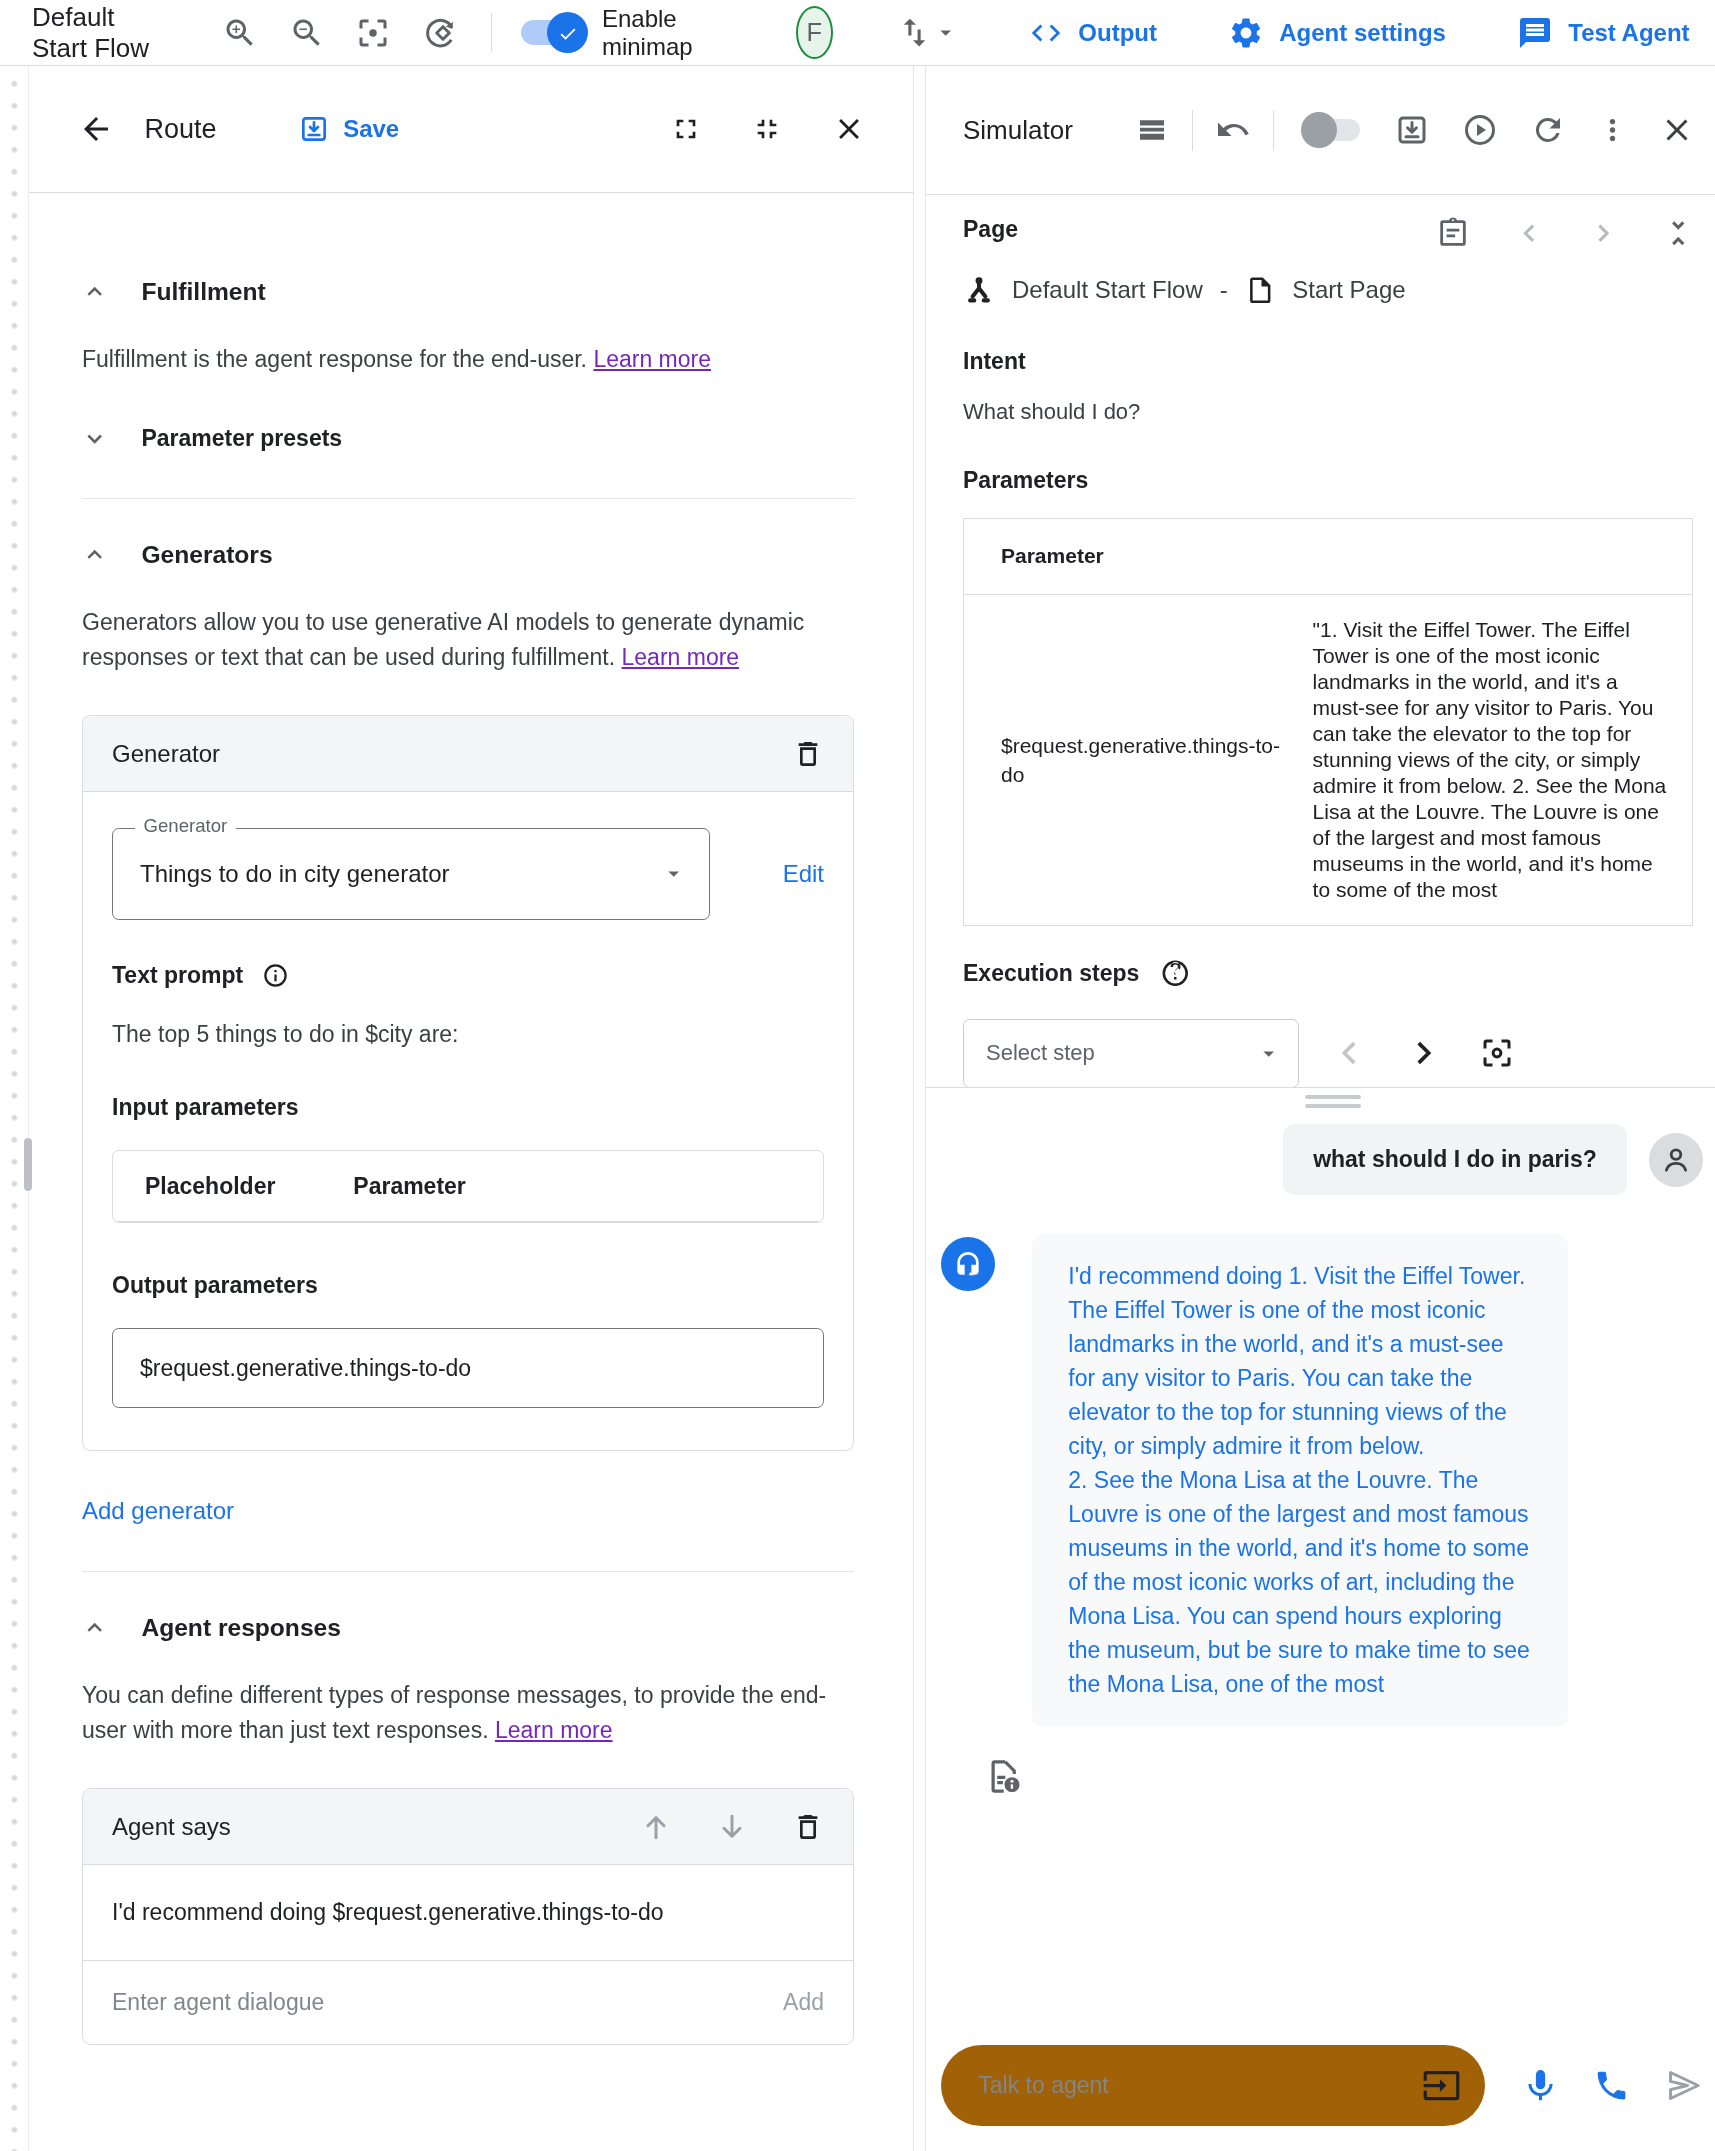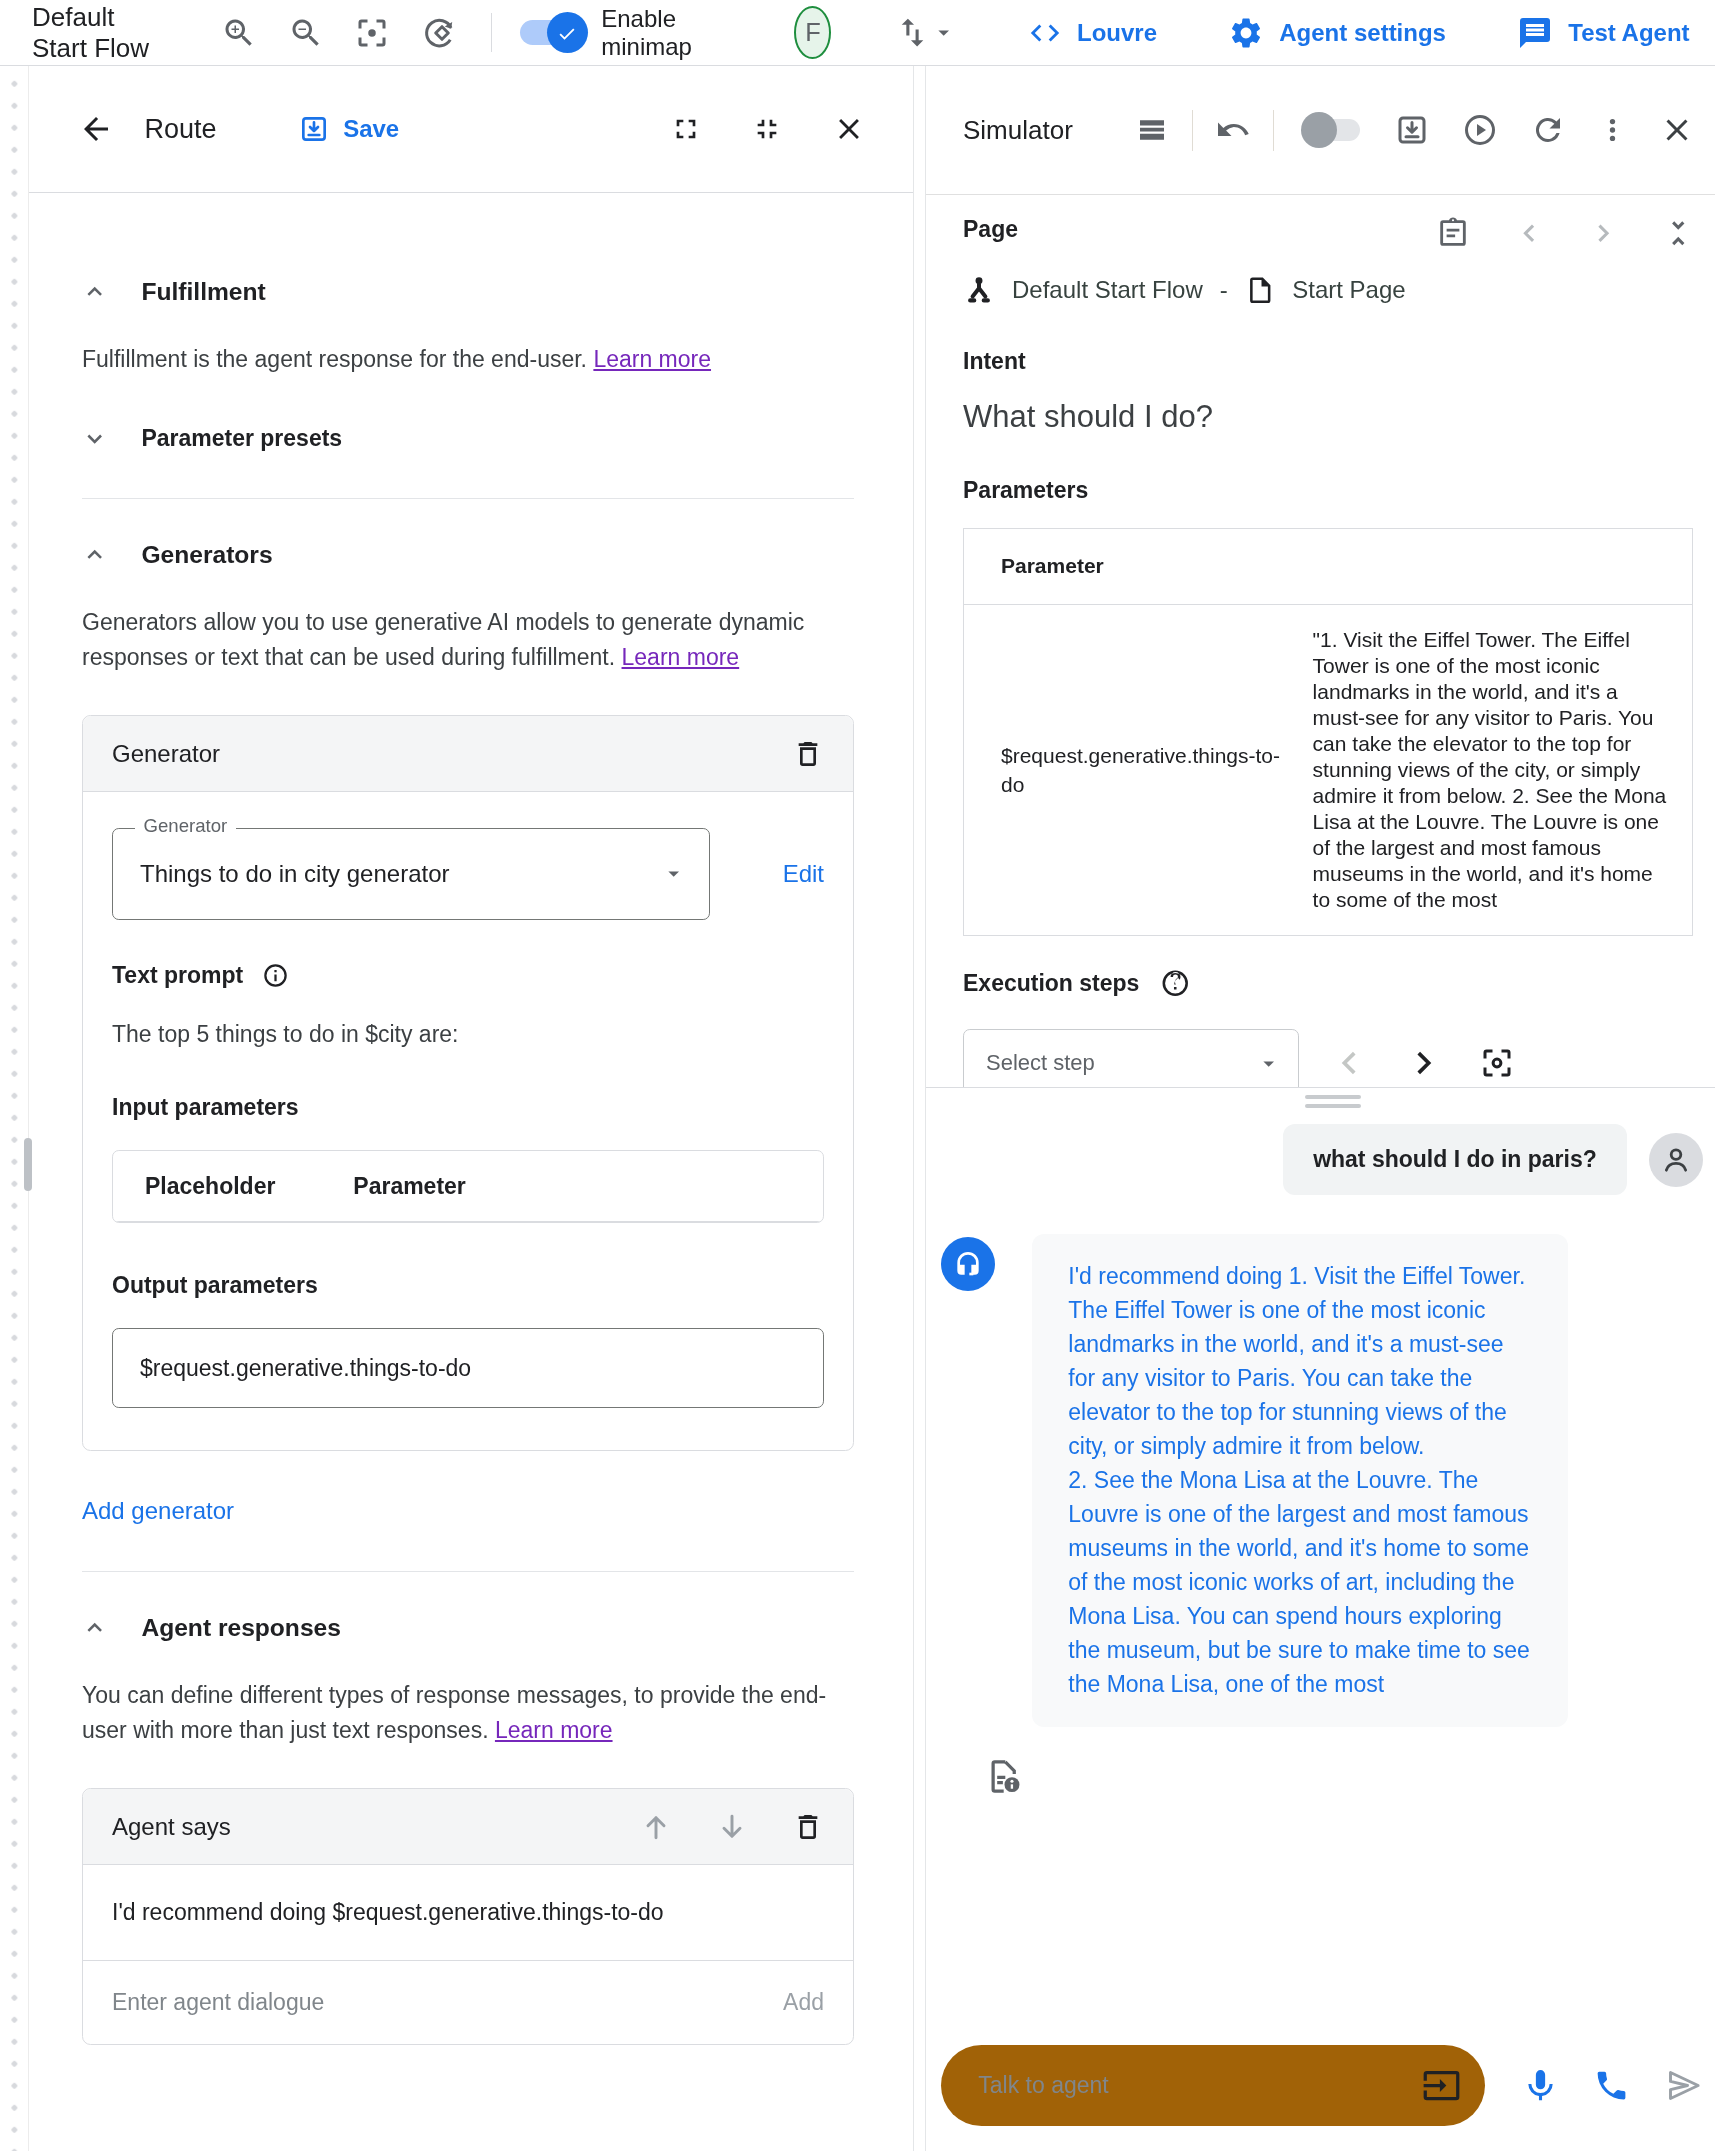--- a/index.html
+++ b/index.html
@@ -94,21 +94,21 @@
   .sh-ic { width:36px; height:36px; color:#5f6368; cursor:pointer; }
   .sh-div { width:0.8px; height:41px; background:#e0dcd4; margin:0 22px; }
   .toggle-off { width:56px; height:22px; border-radius:12px; background:#e3e5e8; position:relative; margin:0 8.5px; cursor:pointer; }
   .toggle-off .knob { position:absolute; left:-3.4px; top:-6.8px; width:36px; height:36px; border-radius:50%; background:#9aa0a6; }
 
   .page-section { flex:none; height:892px; padding:0 47px 0 37px; position:relative; overflow:hidden; }
   .page-row { display:flex; align-items:flex-start; margin-top:21px; }
   .bold-label { font-size:23px; font-weight:bold; color:#202124; }
   .page-row .right { margin-left:auto; display:flex; align-items:center; gap:44px; }
   .flow-row { display:flex; align-items:center; margin-top:24px; font-size:24px; color:#37423f; gap:17px; }
-  .sim-value { font-size:31px; color:#3c4043; margin-top:24px; }
+  .sim-value { font-size:22px; color:#3c4043; margin-top:24px; }
   .mt50 { margin-top:42px; }
 
   .param-table { border:0.8px solid #dadce0; margin-top:24px; display:flex; flex-direction:column; }
   .param-table .row { display:flex; }
   .param-table .row.head { border-bottom:0.8px solid #dadce0; }
   .pt-c1 { width:46%; padding:22px 17px 22px 37px; font-size:21px; display:flex; align-items:center; }
   .pt-c2 { width:54%; padding:22px 22px 22px 13.6px; font-size:21px; line-height:26px; }
   .param-table .head .pt-c1, .param-table .head .pt-c2 { font-weight:bold; padding-top:25.4px; padding-bottom:25.4px; }
   .param-name { word-break:break-word; line-height:29px; }
 
@@ -191,21 +191,21 @@
       </svg>
     <svg class="ic" width="25.4" height="25.4" viewBox="0 0 24 24" fill="currentColor">
         <path d="M7 10l5 5 5-5z"></path>
       </svg>
   </div>
 
   <div class="tb-action">
     <svg class="ic" width="34" height="34" viewBox="0 0 24 24" fill="currentColor">
         <path d="M9.4 16.6L4.8 12l4.6-4.6L8 6l-6 6 6 6zm5.2 0l4.6-4.6-4.6-4.6L16 6l6 6-6 6z"></path>
       </svg>
-    <span>Louvre</span>
+    <span>Output</span>
   </div>
 
   <div class="tb-action">
     <svg class="ic" width="36" height="36" viewBox="0 0 24 24" fill="currentColor">
         <path d="M19.14 12.94c.04-.3.06-.61.06-.94s-.02-.64-.07-.94l2.03-1.58c.18-.14.23-.41.12-.61l-1.92-3.32c-.12-.22-.37-.29-.59-.22l-2.39.96c-.5-.38-1.03-.7-1.62-.94l-.36-2.54c-.04-.24-.24-.41-.48-.41h-3.84c-.24 0-.43.17-.47.41l-.36 2.54c-.59.24-1.13.57-1.62.94l-2.39-.96c-.22-.08-.47 0-.59.22L2.74 8.87c-.12.21-.08.47.12.61l2.03 1.58c-.05.3-.09.63-.09.94s.02.64.07.94l-2.03 1.58c-.18.14-.23.41-.12.61l1.92 3.32c.12.22.37.29.59.22l2.39-.96c.5.38 1.03.7 1.62.94l.36 2.54c.05.24.24.41.48.41h3.84c.24 0 .44-.17.47-.41l.36-2.54c.59-.24 1.13-.56 1.62-.94l2.39.96c.22.08.47 0 .59-.22l1.92-3.32c.12-.22.07-.47-.12-.61l-2.01-1.58zM12 15.6c-1.98 0-3.6-1.62-3.6-3.6s1.62-3.6 3.6-3.6 3.6 1.62 3.6 3.6-1.62 3.6-3.6 3.6z"></path>
       </svg>
     <span>Agent settings</span>
   </div>
 
   <div class="tb-action">

